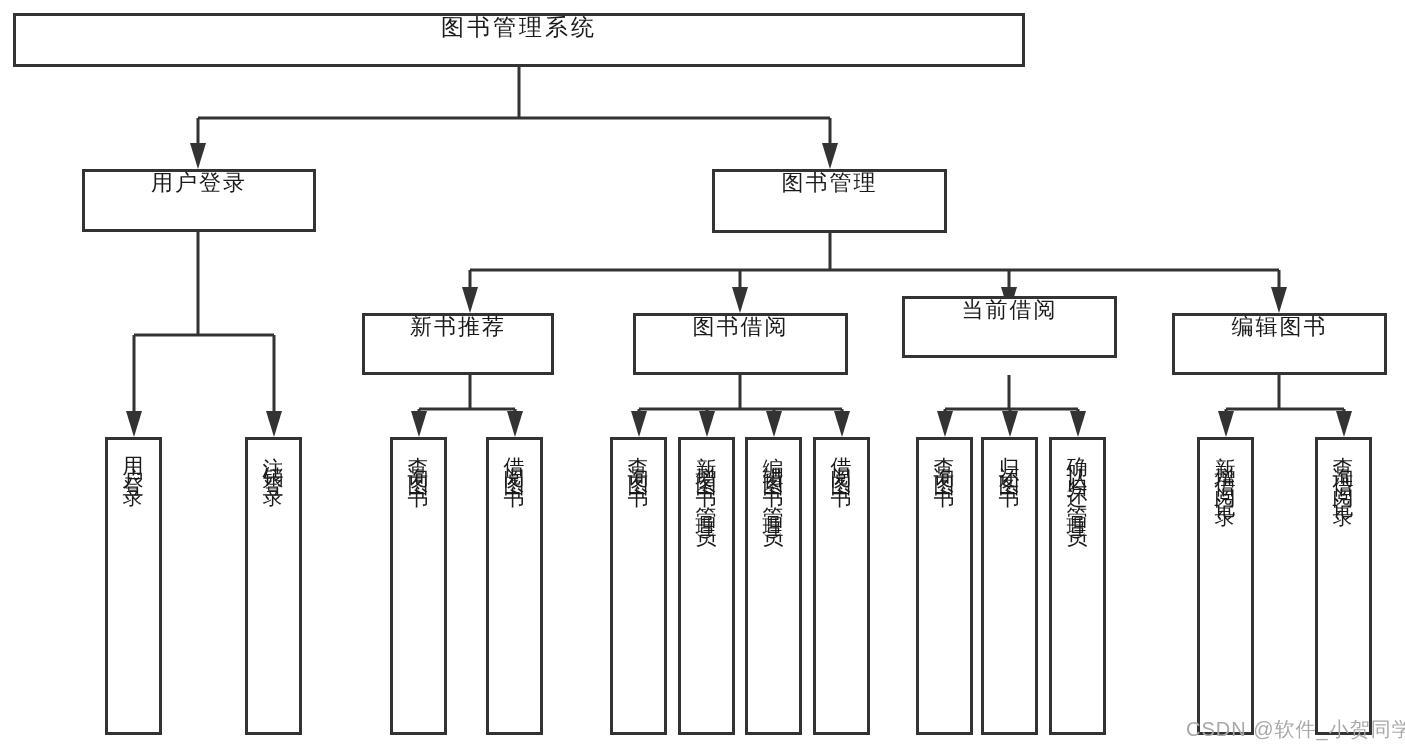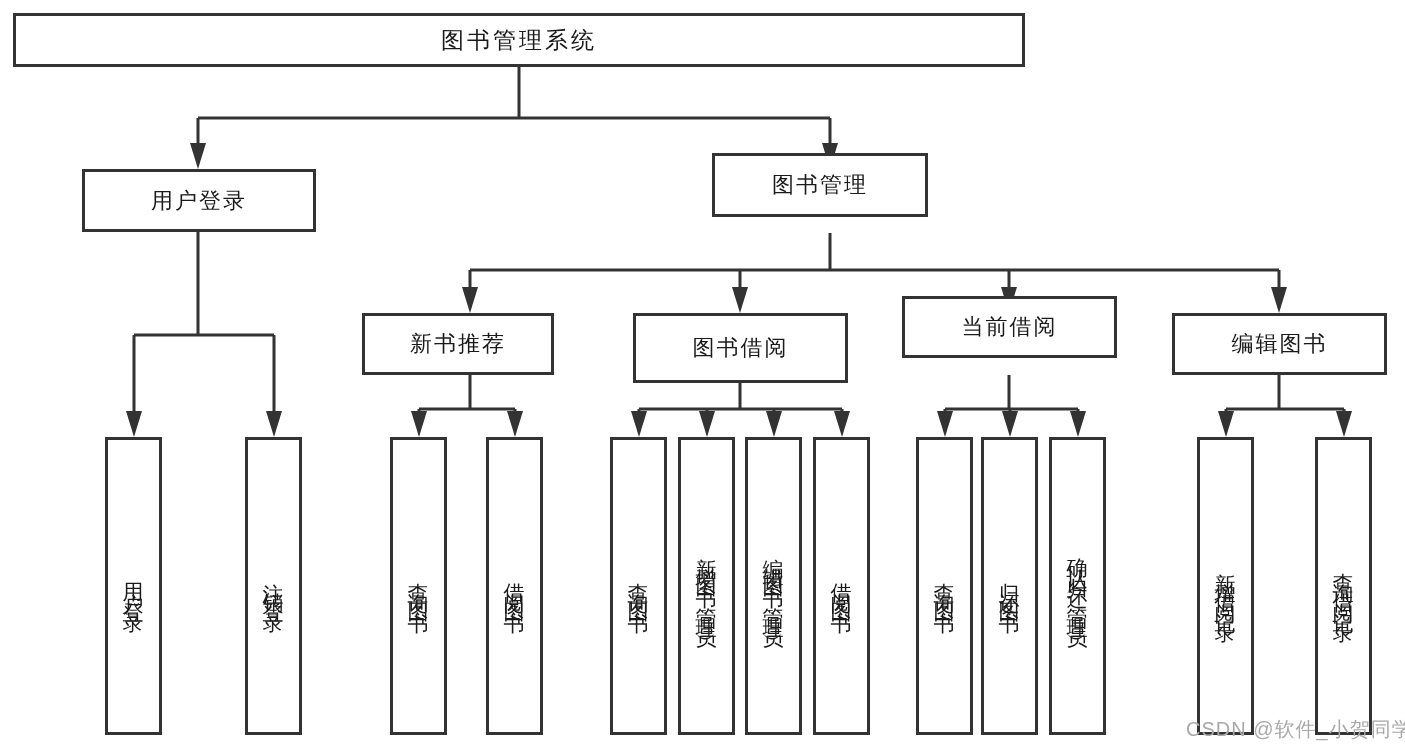--- a/index.html
+++ b/index.html
@@ -11,21 +11,21 @@
     overflow:hidden;
   }
   .connectors{position:absolute;left:0;top:0;}
   .connectors path{fill:none;stroke:var(--line,#333333);stroke-width:3;}
   .connectors polygon{fill:var(--line,#333333);stroke:none;}
   .box{
     position:absolute;
     box-sizing:border-box;
     background:var(--box-fill,#ffffff);
     border:3px solid var(--line,#333333);
-    display:flex;align-items:center;justify-content:center;
+    display:flex;justify-content:center;
     color:var(--text,#1a1a1a);
     z-index:2;
   }
   .hbox .lbl{
     font-size:22px;letter-spacing:2px;line-height:1;white-space:nowrap;
   }
   .hbox.root .lbl{font-size:23px;letter-spacing:3px;}
   .vbox{width:57px;height:298px;}
   .vbox .vlbl{
     writing-mode:vertical-rl;
@@ -80,28 +80,28 @@
     <polygon points="1336,411 1352,411 1344,437"></polygon>
   </svg>
 
   <div class="box hbox root" style="left:13px;top:13px;width:1012px;height:54px">
     <span class="lbl">图书管理系统</span>
   </div>
 
   <div class="box hbox" style="left:82px;top:169px;width:234px;height:63px">
     <span class="lbl">用户登录</span>
   </div>
-  <div class="box hbox" style="left:712px;top:153px;width:216px;height:64px">
+  <div class="box hbox" style="left:712px;top:169px;width:235px;height:64px">
     <span class="lbl">图书管理</span>
   </div>
 
   <div class="box hbox" style="left:362px;top:313px;width:192px;height:62px">
     <span class="lbl">新书推荐</span>
   </div>
-  <div class="box hbox" style="left:633px;top:313px;width:215px;height:70px">
+  <div class="box hbox" style="left:633px;top:313px;width:215px;height:62px">
     <span class="lbl">图书借阅</span>
   </div>
   <div class="box hbox" style="left:902px;top:296px;width:215px;height:62px">
     <span class="lbl">当前借阅</span>
   </div>
   <div class="box hbox" style="left:1172px;top:313px;width:215px;height:62px">
     <span class="lbl">编辑图书</span>
   </div>
 
   <div class="box vbox" style="left:105px;top:437px">

